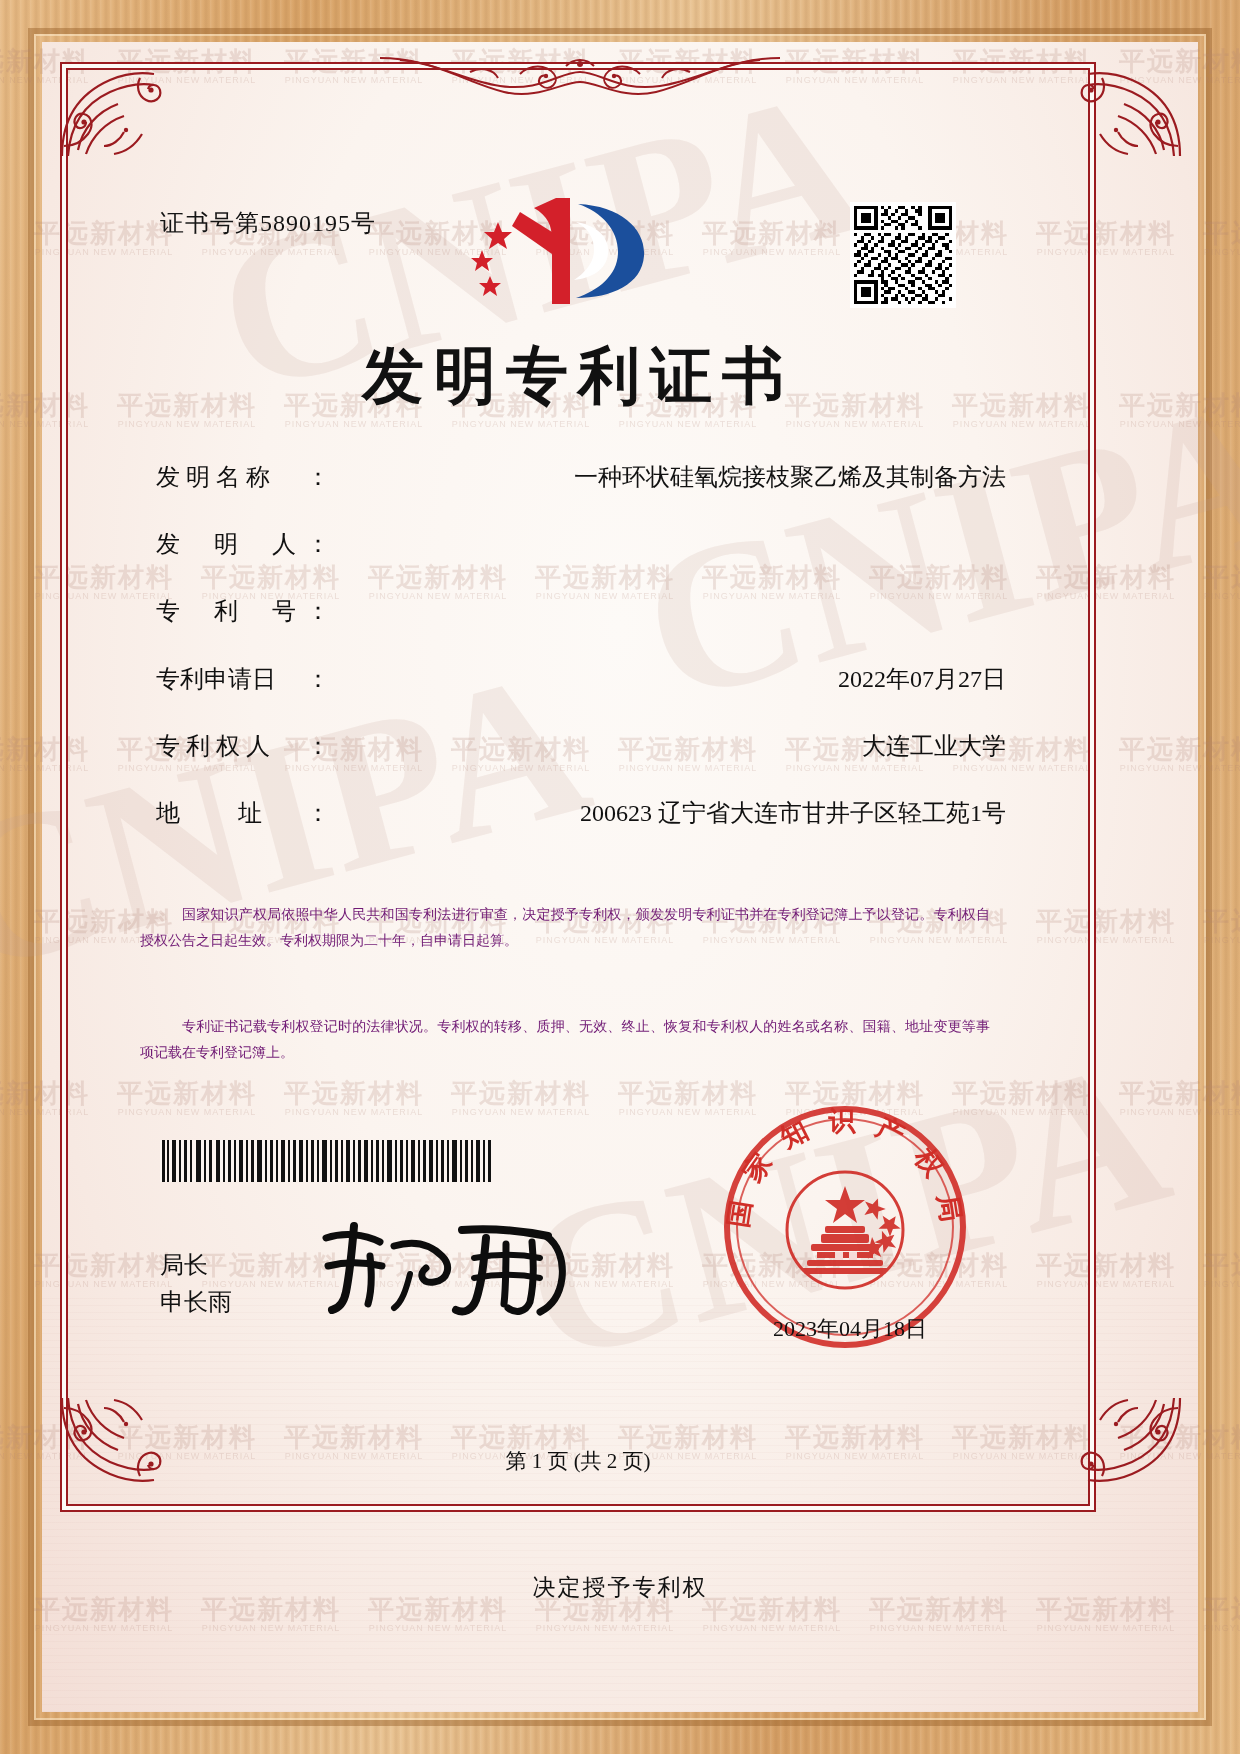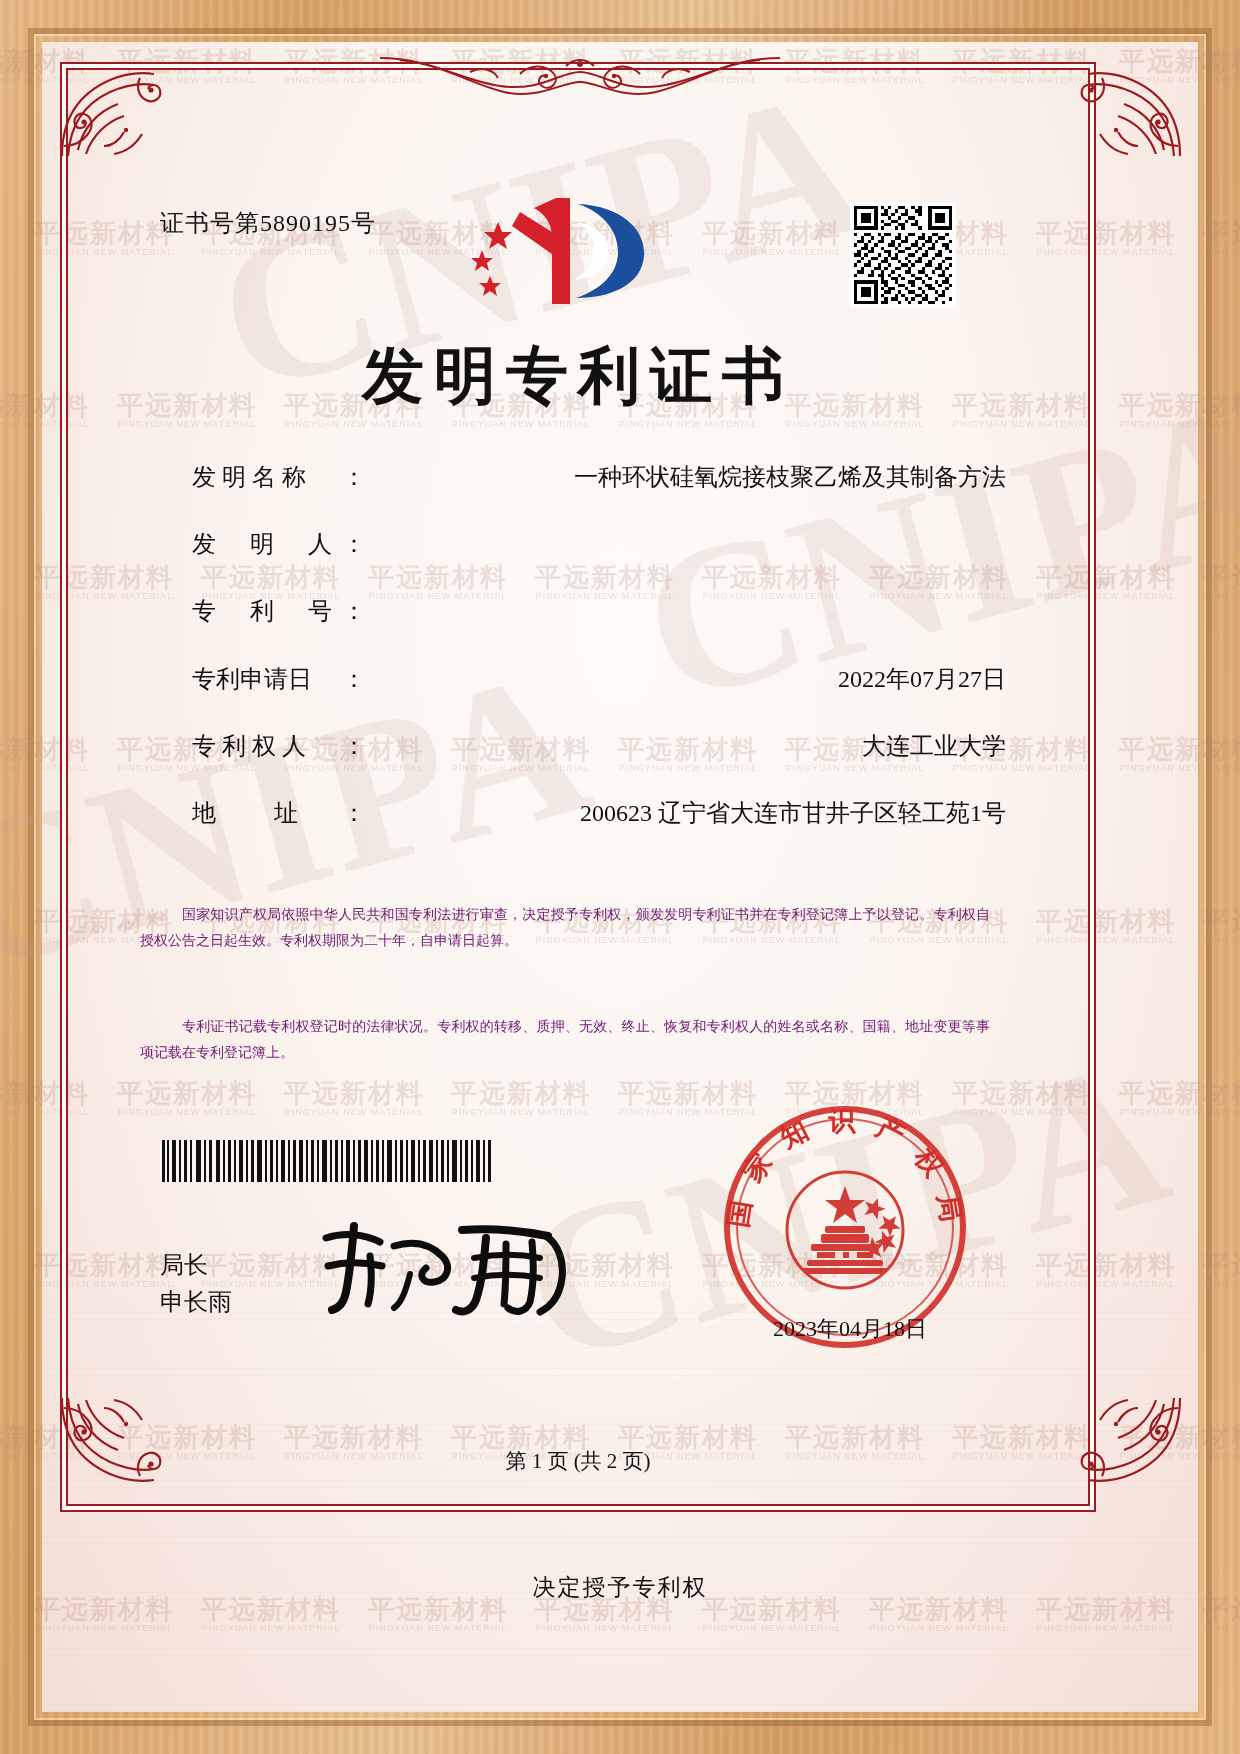--- a/index.html
+++ b/index.html
@@ -185,21 +185,20 @@
     margin-bottom: 36px;
     font-size: 24px;
     color: #111111;
     line-height: 1.3;
   }
   .field-label {
     width: 150px;
     flex: 0 0 150px;
     letter-spacing: 0px;
     white-space: nowrap;
-    margin-left: 36px;
   }
   .field-label.sp2 { letter-spacing: 14px; }
   .field-label.sp3 { letter-spacing: 26px; }
   .field-colon { margin: 0 2px 0 0; }
   .field-value { flex: 1; text-align: right; }
 
   .pub-row {
     position: absolute;
     left: 96px; top: 782px;
     width: 880px;

